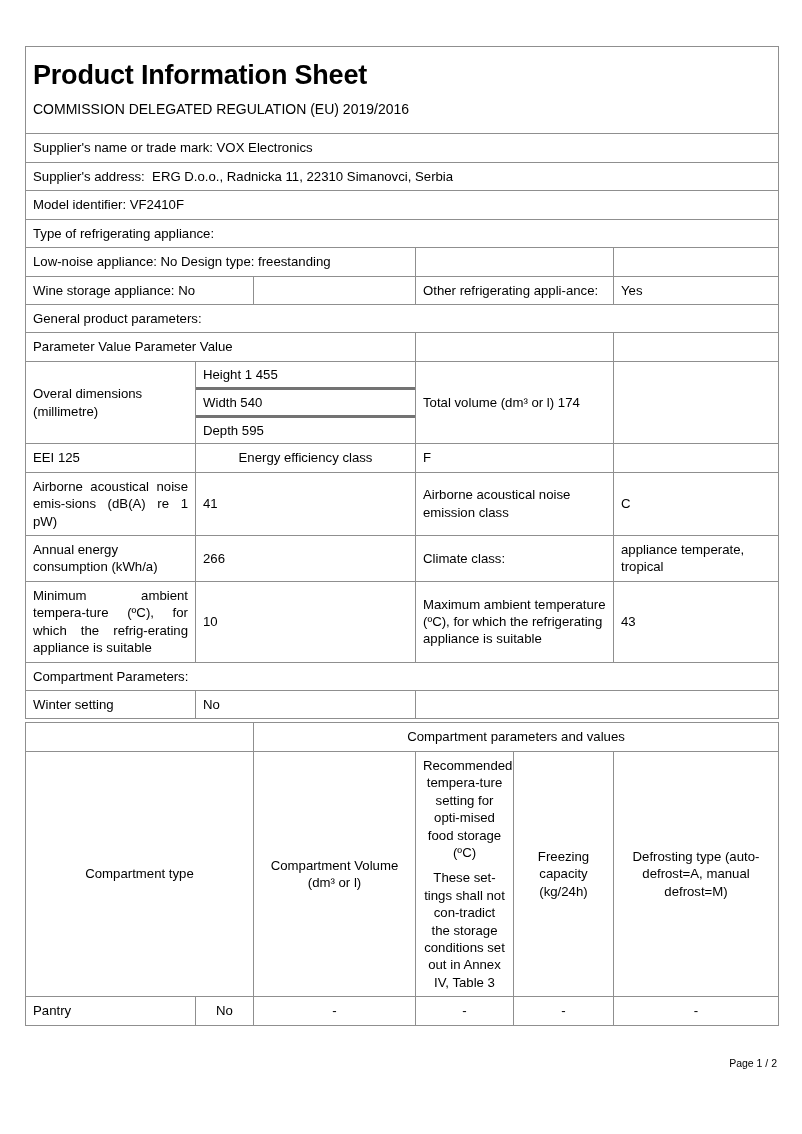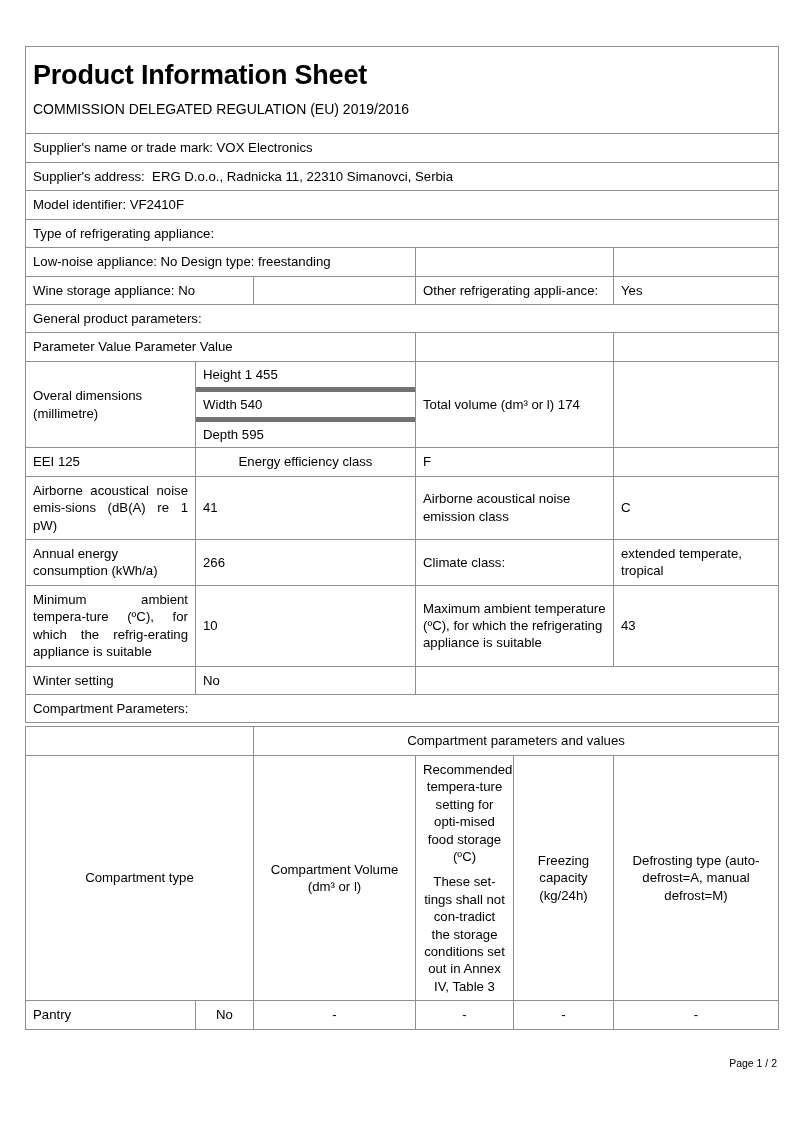--- a/index.html
+++ b/index.html
@@ -39,21 +39,21 @@
   }
   .doc-subtitle { font-size: 14px; margin: 0; line-height: 1.2; }
 
   .b { font-weight: normal; }
   .justify { text-align: justify; text-align-last: left; hyphens: manual; }
   .center { text-align: center; }
 
   
   table.inner { width: 100%; border-collapse: collapse; table-layout: fixed; }
   table.inner td {
-    border: 5px solid #737373;
+    border: 3px solid #737373;
     padding: 4px 7px;
     font-size: 13.2px;
     line-height: 1.3;
   }
   td.nopad { padding: 0 !important; border: 1px solid #8f8f8f; }
 
   .vmid { vertical-align: middle; }
   .vtop { vertical-align: top; }
 
   .hdr-center { text-align: center; vertical-align: middle; }
@@ -171,38 +171,38 @@
         <td class="justify vmid">Airborne acoustical noise emis-sions (dB(A) re 1 pW)</td>
         <td colspan="2" class="vmid">41</td>
         <td colspan="2" class="vmid">Airborne acoustical noise emission class</td>
         <td class="vmid">C</td>
       </tr>
 
       <tr>
         <td class="vmid">Annual energy consumption (kWh/a)</td>
         <td colspan="2" class="vmid">266</td>
         <td colspan="2" class="vmid">Climate class:</td>
-        <td class="vmid">extended temperate, tropical</td>
+        <td class="vmid">appliance temperate, tropical</td>
       </tr>
 
       <tr>
         <td class="justify vmid">Minimum ambient tempera-ture (ºC), for which the refrig-erating appliance is suitable</td>
         <td colspan="2" class="vmid">10</td>
         <td colspan="2" class="vmid">Maximum ambient temperature (ºC), for which the refrigerating appliance is suitable</td>
         <td class="vmid">43</td>
       </tr>
 
       <tr>
+        <td colspan="6" class="b">Compartment Parameters:</td>
+      </tr>
+
+      <tr>
         <td>Winter setting</td>
         <td colspan="2">No</td>
         <td colspan="3">&nbsp;</td>
-      </tr>
-
-      <tr>
-        <td colspan="6" class="b">Compartment Parameters:</td>
       </tr>
 
       <tr class="spacer-row">
         <td colspan="6"></td>
       </tr>
 
       <tr>
         <td colspan="2">&nbsp;</td>
         <td colspan="4" class="center">Compartment parameters and values</td>
       </tr>

